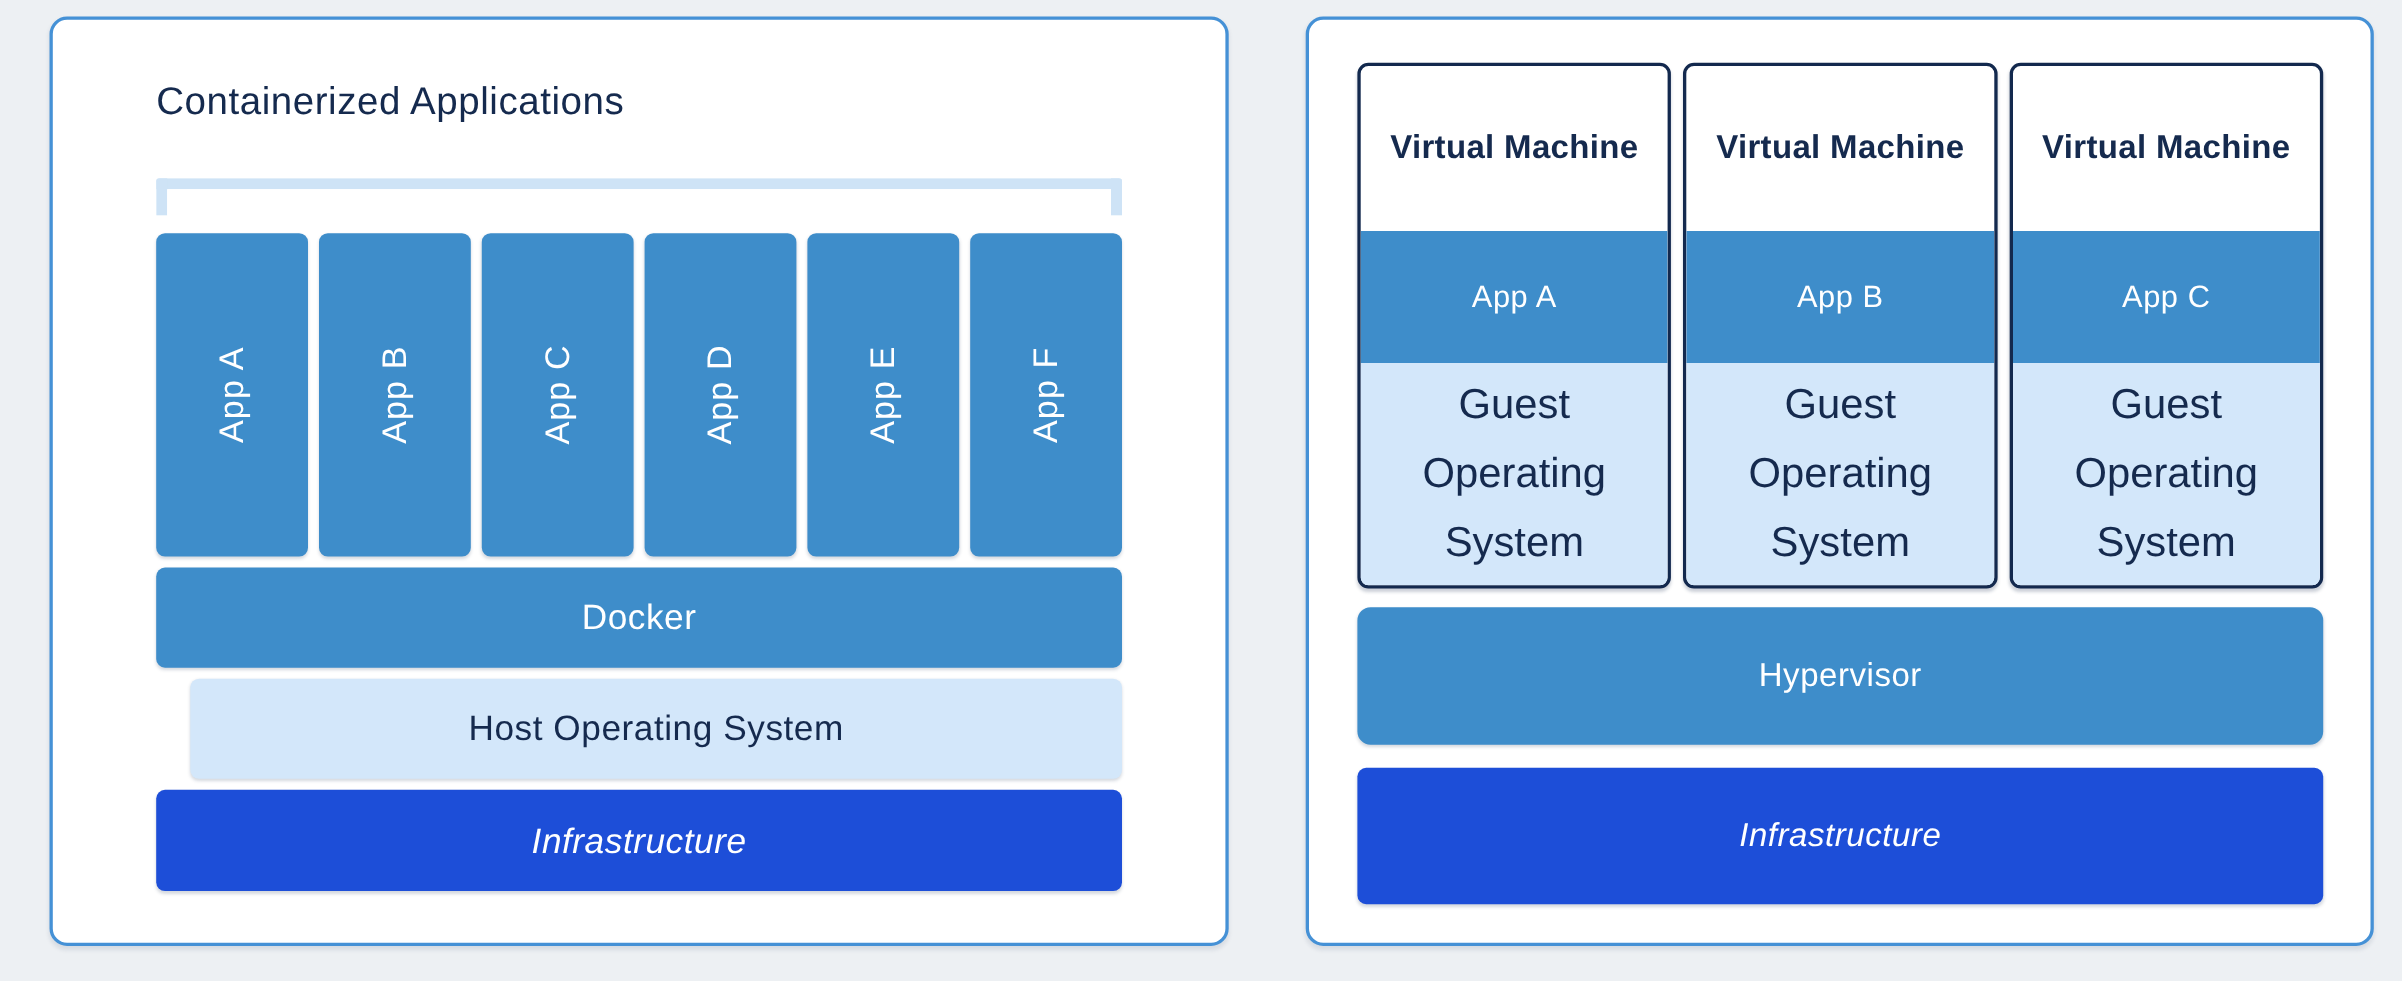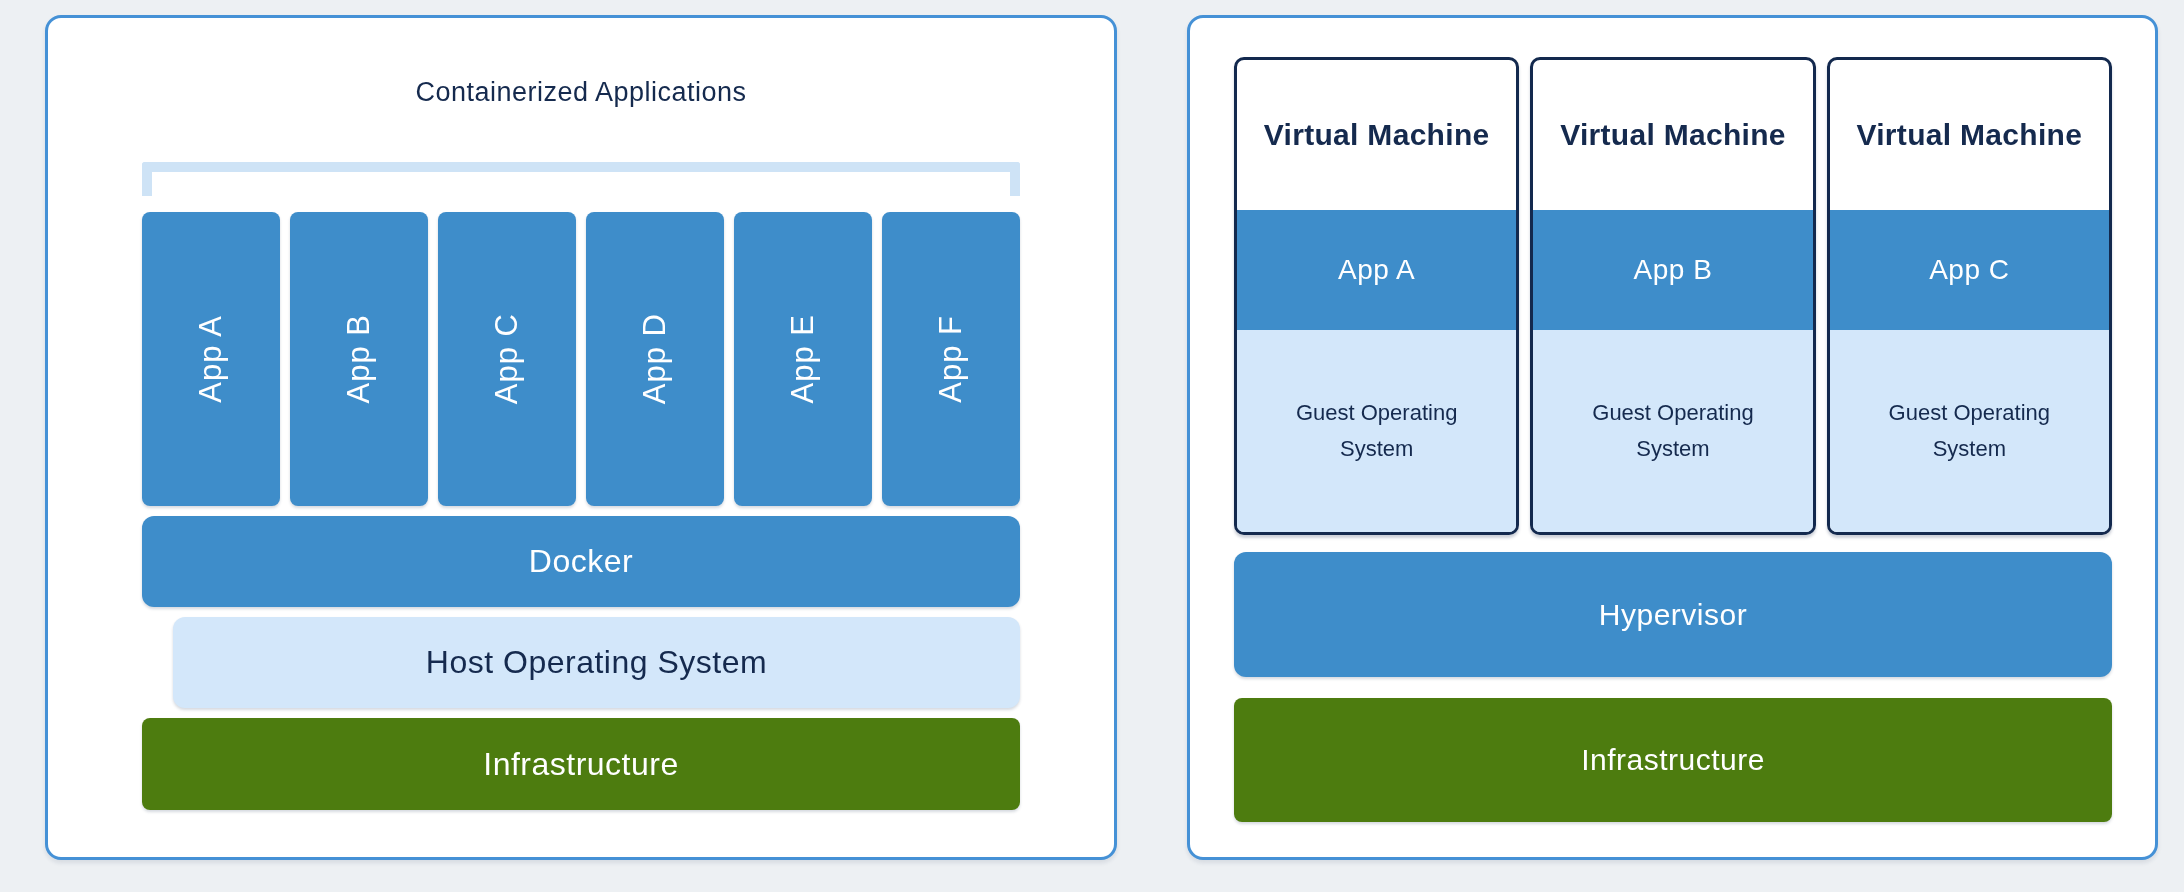--- a/index.html
+++ b/index.html
@@ -28,22 +28,22 @@
   .panel.left {
     width: 1072px;
     padding: 54px 94px 0 94px;
   }
   .panel.right {
     width: 971px;
     padding: 39px 43px 0 44px;
   }
   .panel-title {
     margin: 0;
-    text-align: center;
-    font-size: 27px;
+    text-align: left;
+    font-size: 35px;
     font-weight: 400;
     line-height: 41px;
     color: #152A4E;
     letter-spacing: 0.5px;
   }
   .bracket {
     margin-top: 49px;
     height: 34px;
     box-sizing: border-box;
     border-top: 10px solid #CEE3F6;
@@ -77,25 +77,25 @@
   .layer {
     margin-top: 10px;
     border-radius: 8px;
     display: flex;
     align-items: center;
     justify-content: center;
     font-size: 32px;
     letter-spacing: 0.5px;
     box-shadow: 0 2px 3px rgba(21, 42, 78, 0.18);
   }
-  .layer.h91  { height: 91px; border-radius: 12px; }
+  .layer.h91  { height: 91px; }
   .layer.h92  { height: 92px; }
   .layer.blue  { background: #3E8DCA; color: #FFFFFF; }
   .layer.light { background: #D3E7FA; color: #152A4E; margin-left: 31px; }
-  .layer.green { background: #4d7c0f; color: #FFFFFF; }
+  .layer.green { background: #1d4ed8; color: #FFFFFF; font-style: italic; }
 
   
   .vm-row {
     display: flex;
     gap: 11px;
     height: 478px;
   }
   .vm-card {
     flex: 1;
     box-sizing: border-box;
@@ -128,21 +128,21 @@
     letter-spacing: 0.5px;
   }
   .vm-os {
     flex: 1;
     background: #D3E7FA;
     color: #152A4E;
     display: flex;
     align-items: center;
     justify-content: center;
     text-align: center;
-    font-size: 22px;
+    font-size: 38px;
   }
   .vm-os span {
     display: inline-block;
     max-width: 170px;
     line-height: 1.65;
   }
   .layer.tall-blue  { margin-top: 17px; height: 125px; font-size: 30px; border-radius: 12px; }
   .layer.tall-green { margin-top: 21px; height: 124px; font-size: 30px; }
 </style>
 </head>

